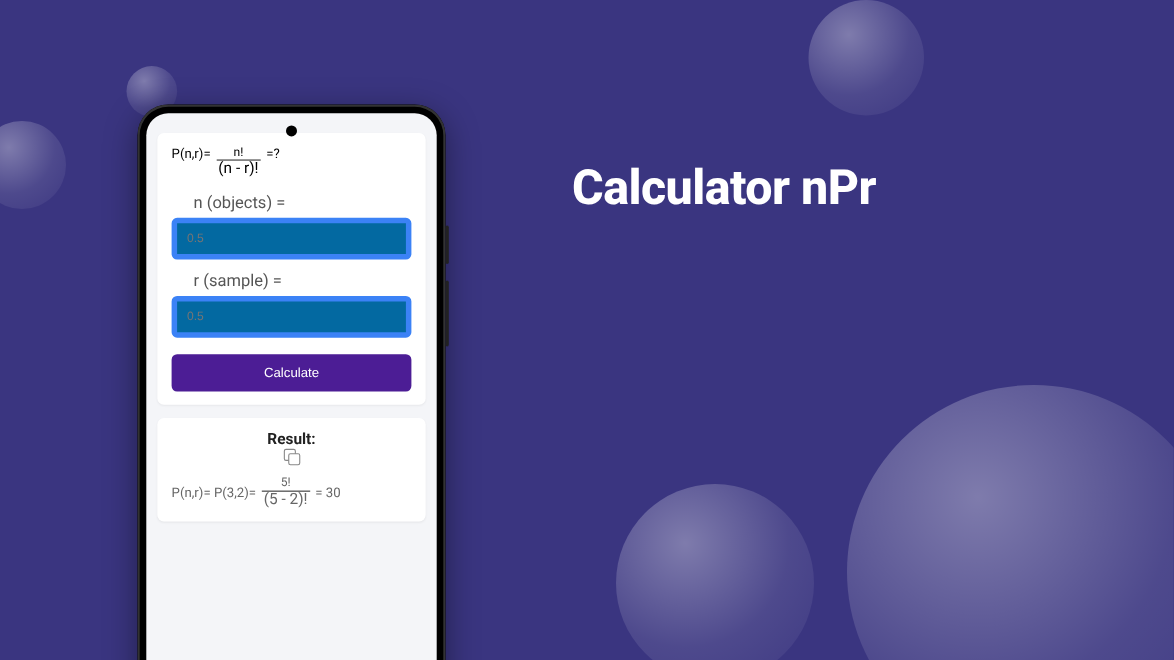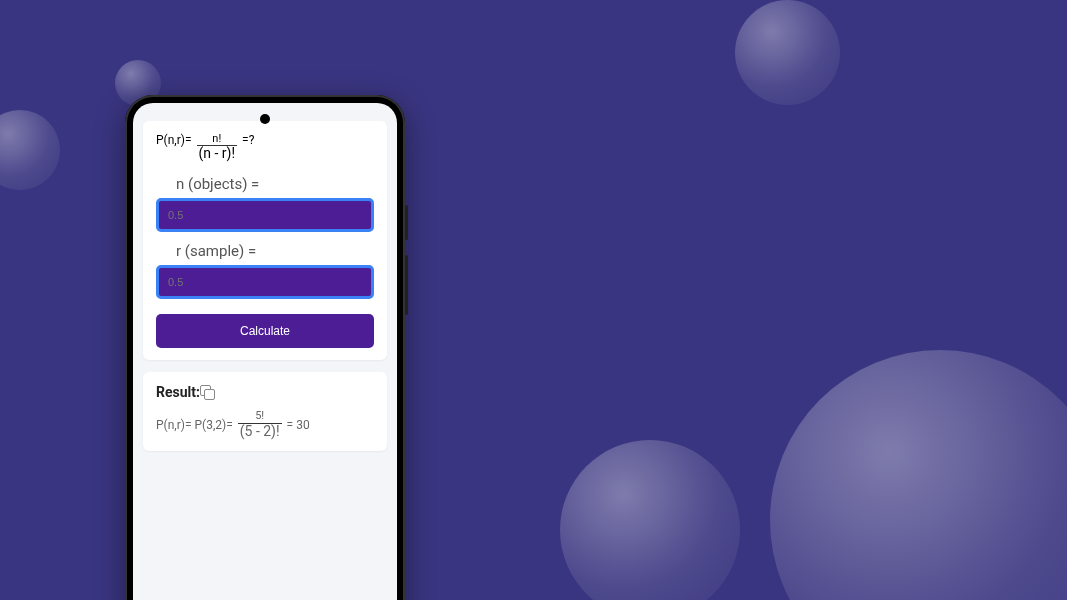--- a/index.html
+++ b/index.html
@@ -97,46 +97,47 @@
     
     .field-label {
       font-size: 15px;
       color: #555;
       margin-bottom: 5px;
       margin-top: 10px;
       padding-left: 20px;
     }
     .input-field {
       width: 100%;
-      border: 3px solid #3b82f6;
+      border: 5px solid #3b82f6;
       border-radius: 5px;
       padding: 8px 9px;
       font-size: 11px;
       color: #bbb;
-      background: #4c1d95;
+      background: #0369a1;
     }
     
     .calc-btn {
       width: 100%;
       background: #4c1d95;
       color: #fff;
       border: none;
       border-radius: 5px;
       padding: 10px;
       font-size: 12px;
       margin-top: 15px;
       cursor: pointer;
     }
     
     
     .result-header {
       display: flex;
-      justify-content: flex-start;
+      justify-content: space-between;
       align-items: center;
       margin-bottom: 10px;
+      flex-direction: column;
     }
     .result-title {
       font-size: 14px;
       font-weight: 700;
       color: #222;
     }
     .copy-icon {
       width: 15px;
       height: 15px;
       position: relative;
@@ -217,13 +218,14 @@
           <span class="numer">5!</span>
           <span class="denom">(5 - 2)!</span>
         </span>
         <span>= 30</span>
       </div>
     </div>
   </div>
 </div>
 
 <div class="hero-title">
+  <div>Calculator nPr</div>
 </div>
 
 </body></html>

